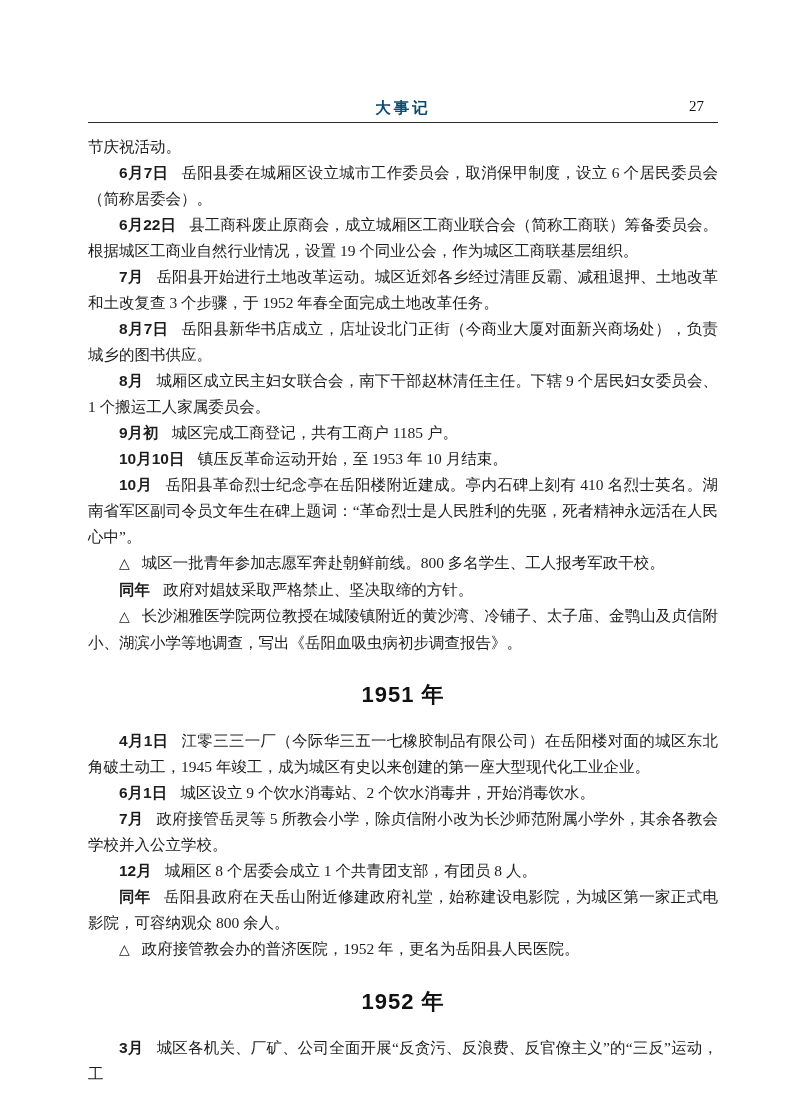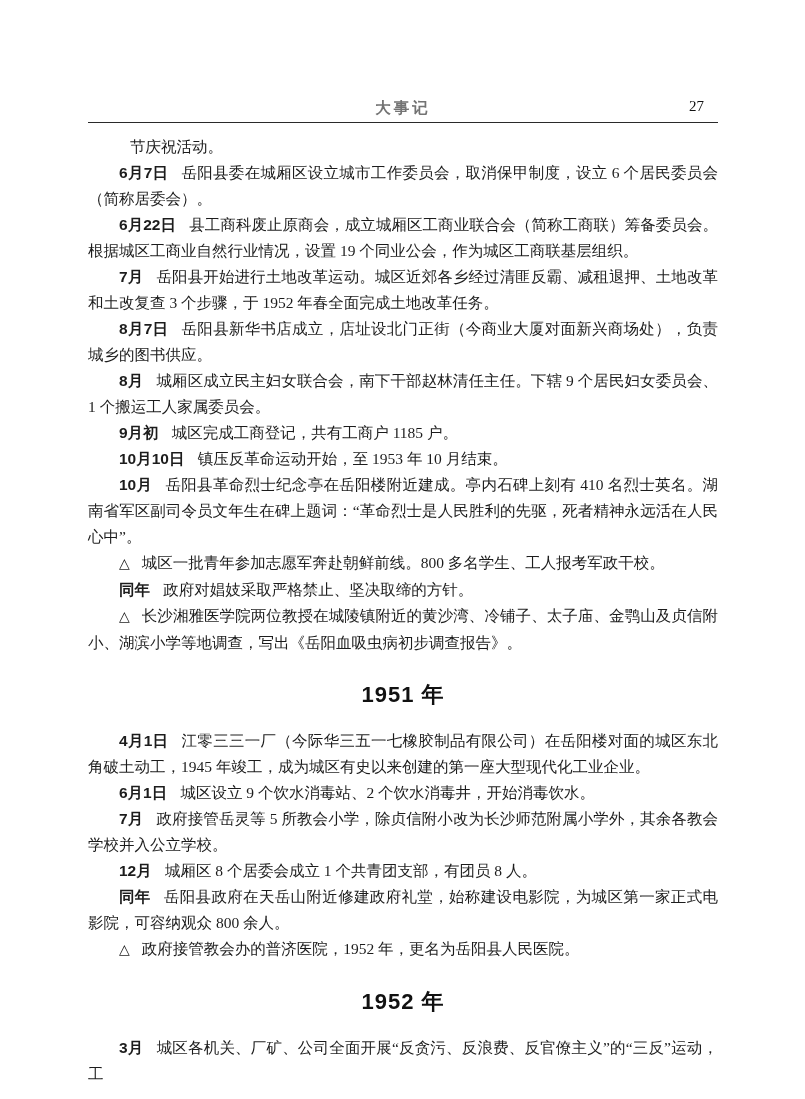--- a/index.html
+++ b/index.html
@@ -28,21 +28,21 @@
     }
     .header-title {
       position: absolute;
       left: 50%;
       transform: translateX(-50%);
       top: 2px;
       font-family: "Liberation Sans", "DejaVu Sans", sans-serif;
       font-weight: bold;
       font-size: 15.5px;
       letter-spacing: 3px;
-      color: #737373;
+      color: #0c4a6e;
       white-space: nowrap;
     }
     .header-page-num {
       position: absolute;
       right: 14px;
       top: 2px;
       font-size: 15px;
       color: #111;
       margin-left: 31px;
     }
@@ -54,21 +54,20 @@
       text-align: justify;
       font-size: 15.5px;
       line-height: 26px;
     }
     .para {
       margin: 0;
       text-indent: 2em;
     }
     .para.noindent {
       text-indent: 0;
-      margin-left: 42px;
     }
     .para .label {
       font-family: "Liberation Sans", "DejaVu Sans", sans-serif;
       font-weight: bold;
       margin-right: 0.85em;
     }
     .para .label.triangle {
       font-family: "Liberation Serif", "DejaVu Serif", serif;
       font-weight: normal;
       font-size: 14px;

